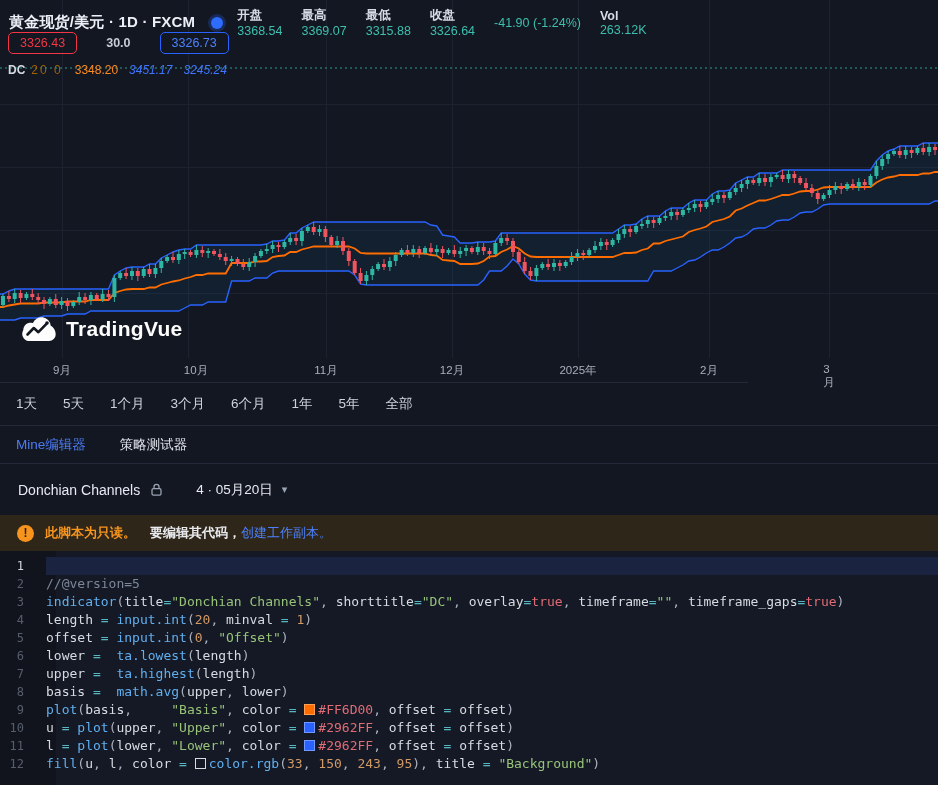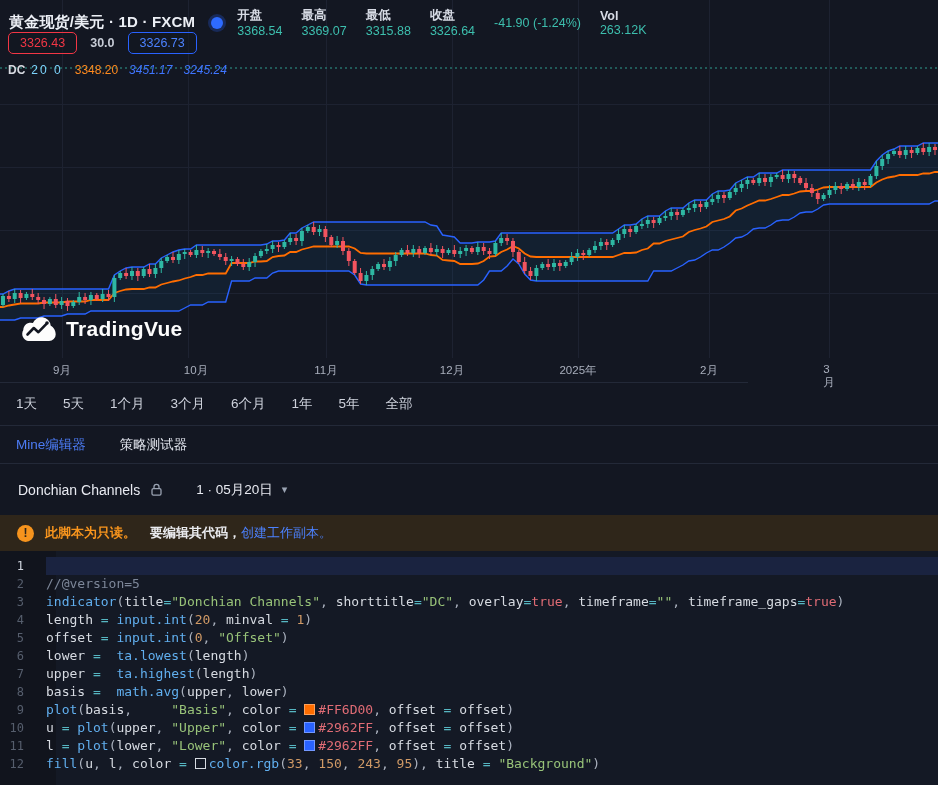--- a/index.html
+++ b/index.html
@@ -12,30 +12,30 @@
 
   .sym-row { position:absolute; left:9px; top:7px; z-index:3; display:flex; align-items:center; }
   .sym-title { font-size:15px; font-weight:700; color:#eceff5; letter-spacing:.2px; }
   .feed-dot { width:12px; height:12px; border-radius:50%; background:#2e6bff;
     box-shadow:0 0 0 3px rgba(41,98,255,.25); margin:0 14px 0 16px; }
   .stats { display:flex; align-items:center; }
   .stat { display:flex; align-items:baseline; margin-right:19px;flex-direction:column; }
   .stat-label { font-size:12.5px; font-weight:700; color:#d8dce6; margin-right:7px; }
   .stat-value { font-size:12.5px; color:#3dbfae; }
 
-  .quote-row { position:absolute; left:8px; top:32px; z-index:3; display:flex; align-items:center; }
+  .quote-row { position:absolute; left:8px; top:32px; z-index:3; display:flex; align-items:center;gap:16px; }
   .badge { height:22px; display:flex; align-items:center; padding:0 11px; border-radius:5px;
     font-size:12.5px; background:rgba(19,23,34,.6); }
   .badge-bid { border:1px solid #f23645; color:#f23645; }
   .badge-ask { border:1px solid #2962ff; color:#4c82ff; }
   .spread { font-size:12.5px; font-weight:700; color:#c7ccd6; margin:0 13px; }
 
   .dc-row { position:absolute; left:8px; top:63px; z-index:3; display:flex; align-items:baseline; font-size:12px; }
   .dc-name { font-weight:700; color:#d6d9e0; margin-right:6px; }
-  .dc-params { color:#7dd3fc; margin-right:12px; letter-spacing:2px; }
+  .dc-params { color:#a16207; margin-right:12px; letter-spacing:2px; }
   .dc-basis { color:#ff8a1e; margin-right:11px; }
   .dc-val { color:#3f75ff; margin-right:11px;font-style:italic; }
 
   .watermark { position:absolute; left:20px; top:315px; z-index:1; display:flex; align-items:center; }
   .watermark-text { color:#fdfdfd; font-size:21px; font-weight:700; margin-left:8px; letter-spacing:.3px; }
 
   
   .months-bar { position:relative; width:748px; height:25px; border-bottom:1px solid #232938; }
   .month-label { position:absolute; top:5px; transform:translateX(-50%); font-size:11.5px; color:#a9afbd; }
 
@@ -500,21 +500,21 @@
   </div>
 
 <div class="indicator-bar">
   <span class="script-title">Donchian Channels</span>
   <span class="lock-icon">
     <svg width="15" height="15" viewBox="0 0 15 15">
       <rect x="3" y="6.6" width="9" height="6.6" rx="1.4" fill="none" stroke="#9aa3b2" stroke-width="1.3"></rect>
       <path d="M5 6.6V4.8a2.5 2.5 0 0 1 5 0v1.8" fill="none" stroke="#9aa3b2" stroke-width="1.3"></path>
     </svg>
   </span>
-  <span class="script-version">1 · 05月20日</span>
+  <span class="script-version">4 · 05月20日</span>
   <span class="chev">▾</span>
 </div>
 
 <div class="warning-bar">
   <span class="warn-icon">!</span>
   <span class="warn-bold">此脚本为只读。</span>
   <span class="warn-text">要编辑其代码，</span>
   <span class="warn-link">创建工作副本。</span>
 </div>
 

